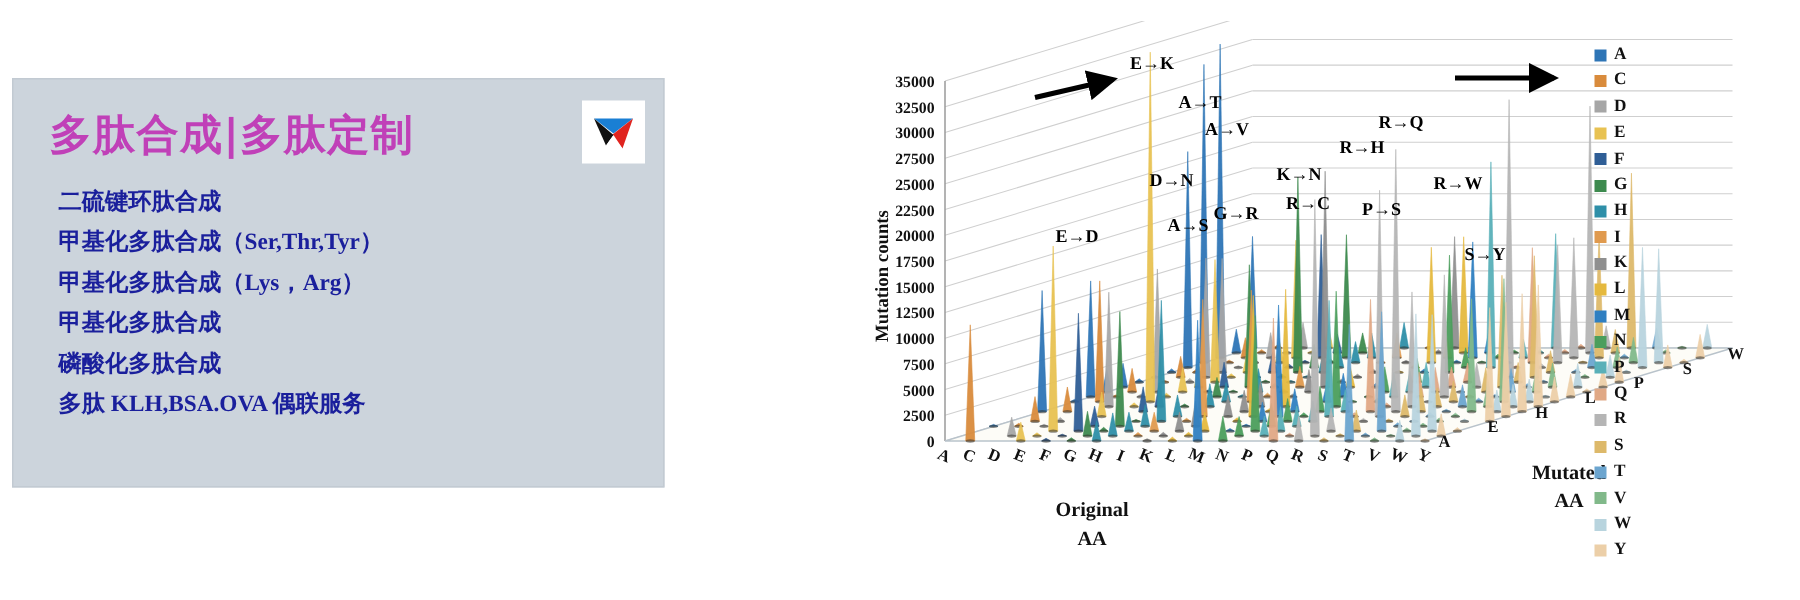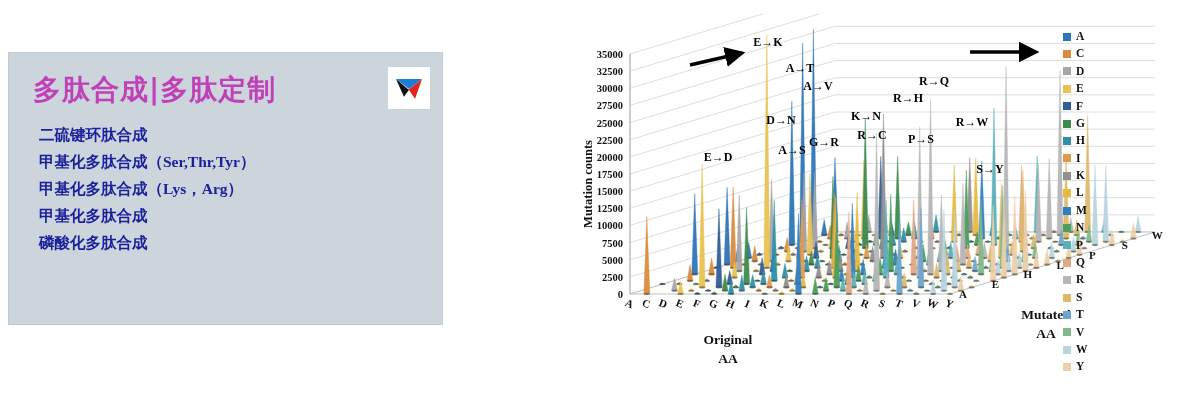--- a/index.html
+++ b/index.html
@@ -91,20 +91,21 @@
         <polygon points="13,27 24,29 18,20" fill="#ffffff"></polygon>
       </svg>
     </div>
 
     <div id="promo-list">
       <div class="promo-line">二硫键环肽合成</div>
       <div class="promo-line">甲基化多肽合成（Ser,Thr,Tyr）</div>
       <div class="promo-line">甲基化多肽合成（Lys，Arg）</div>
       <div class="promo-line">甲基化多肽合成</div>
       <div class="promo-line">磷酸化多肽合成</div>
+      <div class="promo-line">多肽 KLH,BSA.OVA 偶联服务</div>
     </div>
   </div>
 
   <div id="chart-panel">
     <svg id="chart-svg" width="620" height="386" viewBox="0 0 620 386">
       <g id="g-axis-ylabel">
           <text x="0" y="0" text-anchor="middle" font-size="12.5" font-weight="bold" fill="#111" transform="translate(12,170) rotate(-90)" font-family="&quot;Liberation Serif&quot;, &quot;DejaVu Serif&quot;, serif">Mutation counts</text>
         </g>
       <g id="g-yticks">
           <text x="43" y="284" text-anchor="end" font-size="10.5" font-weight="bold" fill="#111" font-family="&quot;Liberation Serif&quot;, &quot;DejaVu Serif&quot;, serif">0</text>

